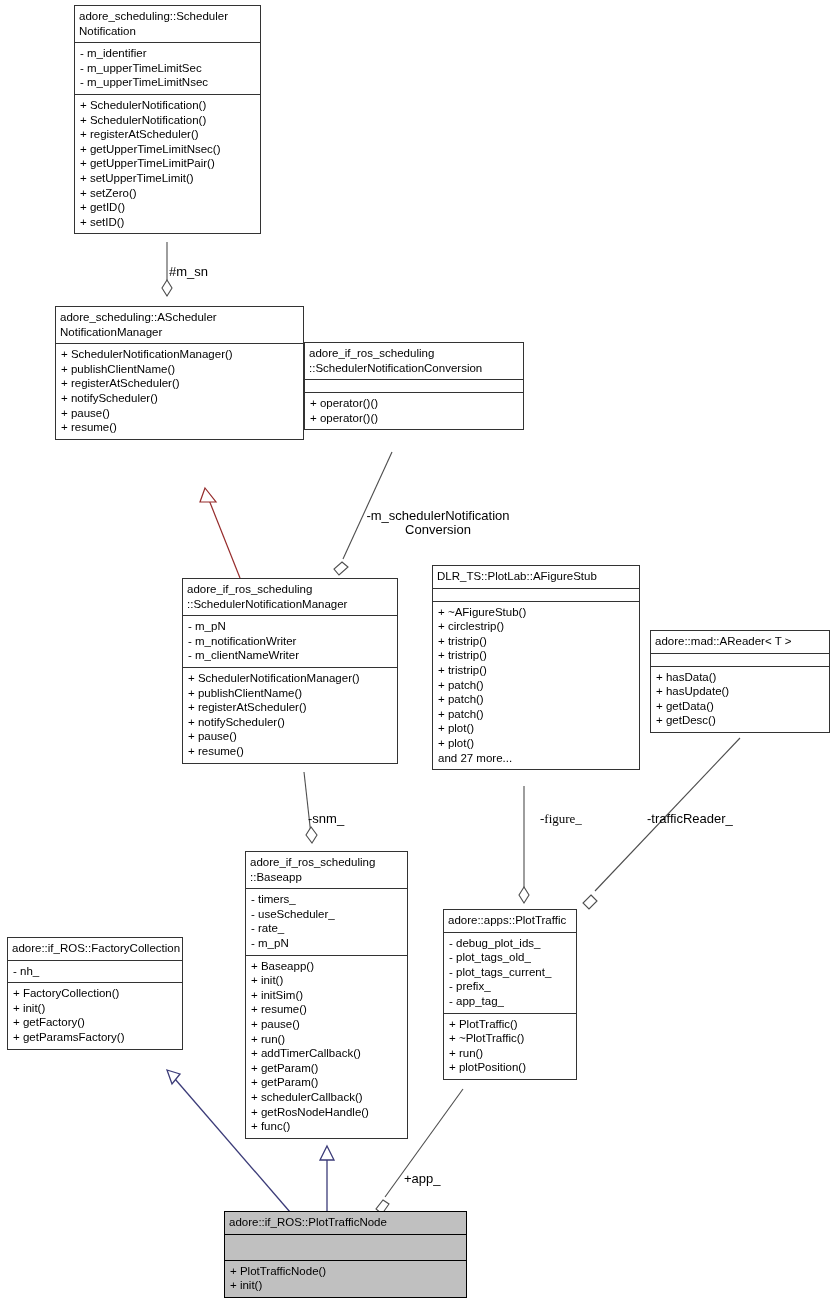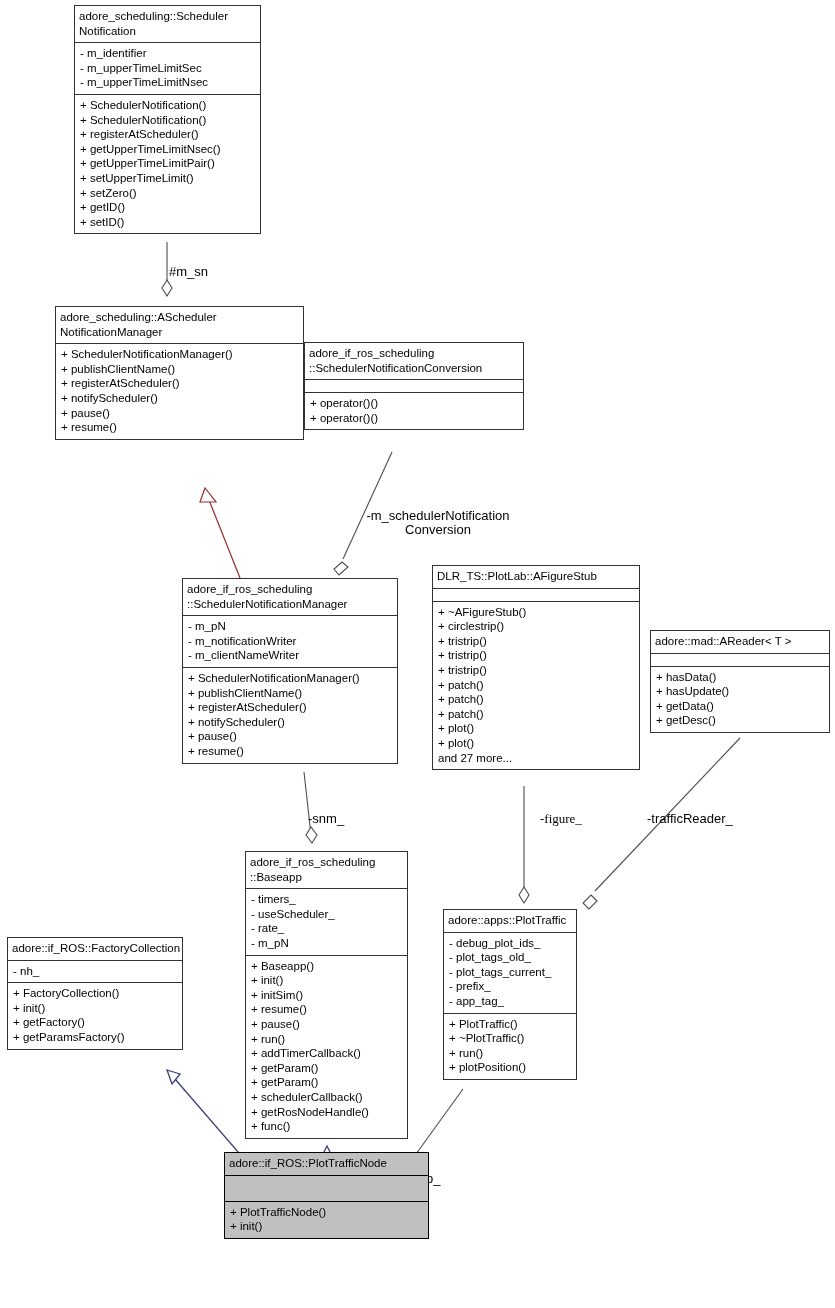--- a/index.html
+++ b/index.html
@@ -273,21 +273,21 @@
       <div>- nh_</div>
     </div>
     <div class="cls-ops">
       <div>+ FactoryCollection()</div>
       <div>+ init()</div>
       <div>+ getFactory()</div>
       <div>+ getParamsFactory()</div>
     </div>
   </div>
 
-  <div class="uml-class highlight" style="left:224px; top:1152px; width:205px;">
+  <div class="uml-class highlight" style="left:224px; top:1211px; width:243px;">
     <div class="cls-title" style="border-bottom:1px solid #000000;">adore::if_ROS::PlotTrafficNode</div>
     <div class="cls-attrs" style="border-bottom:1px solid #000000; height:26px;"></div>
     <div class="cls-ops">
       <div>+ PlotTrafficNode()</div>
       <div>+ init()</div>
     </div>
   </div>
 
 </div>
 

